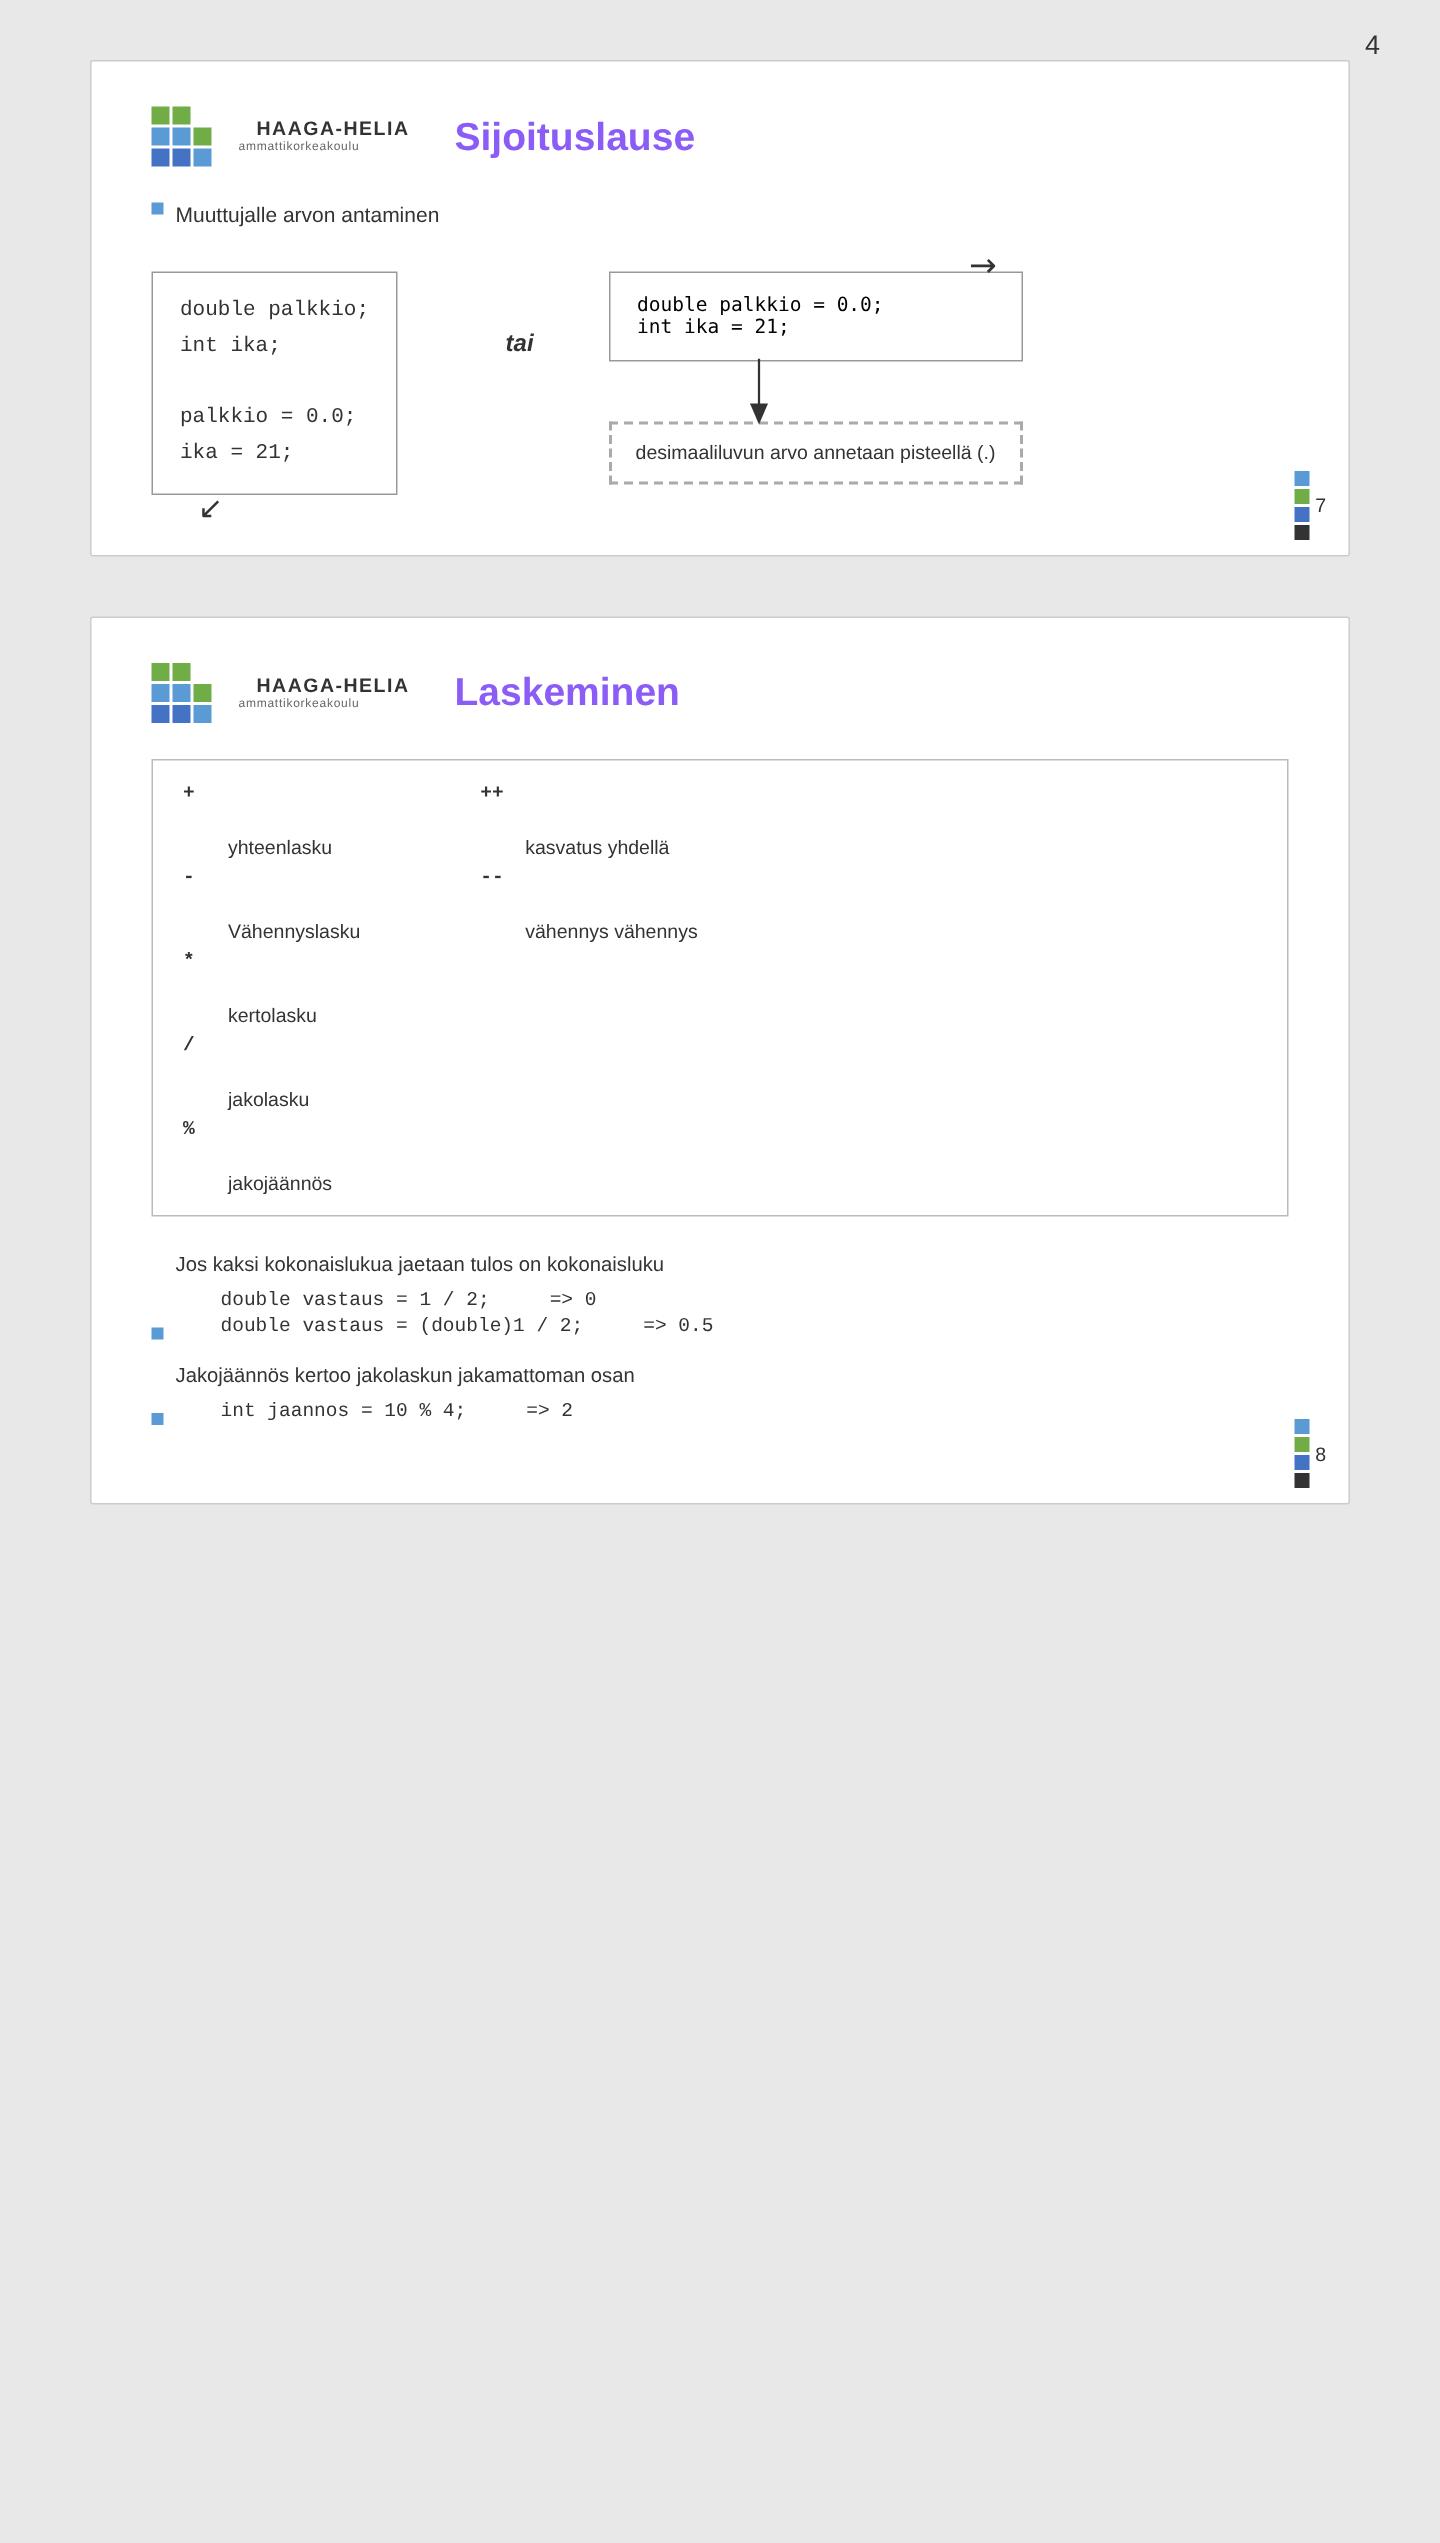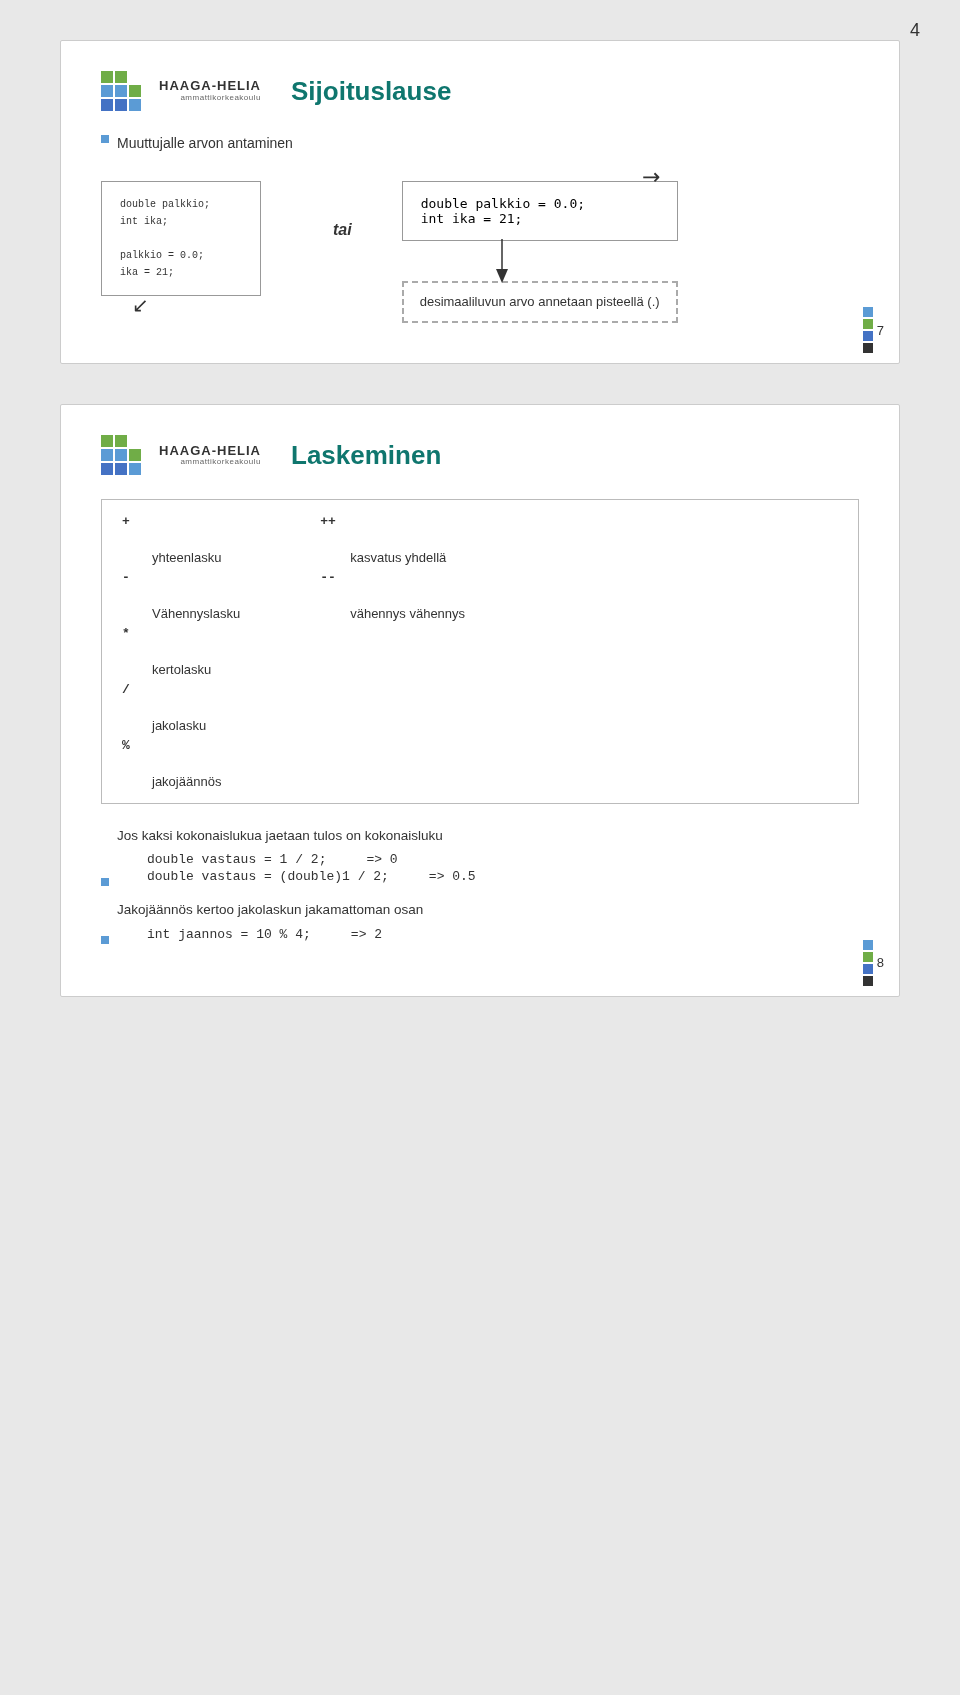--- a/index.html
+++ b/index.html
@@ -46,33 +46,33 @@
       display: flex;
       flex-direction: column;
       line-height: 1.1;
     }
 
     .logo-haaga {
       font-size: 13px;
       font-weight: bold;
       color: #333;
       letter-spacing: 1px;
+      margin-left: 12px;
     }
 
     .logo-subtitle {
       font-size: 8px;
       color: #666;
       letter-spacing: 0.5px;
-      text-align: right;
     }
 
     .slide-title {
       font-size: 26px;
       font-weight: bold;
-      color: #0f766e;
+      color: #8b5cf6;
       margin-left: 30px;
     }
 
     
     .subtitle-line {
       display: flex;
       align-items: flex-start;
       gap: 8px;
       margin-bottom: 20px;
     }
@@ -91,21 +91,21 @@
 
     .code-box {
       border: 1px solid #999;
       padding: 14px 18px;
       background: white;
       min-width: 160px;
     }
 
     .code-box pre {
       font-family: 'Courier New', monospace;
-      font-size: 10px;
+      font-size: 14px;
       color: #333;
       line-height: 1.7;
       white-space: pre;
     }
 
     .tai-label {
       font-size: 16px;
       font-style: italic;
       font-weight: bold;
       color: #333;

